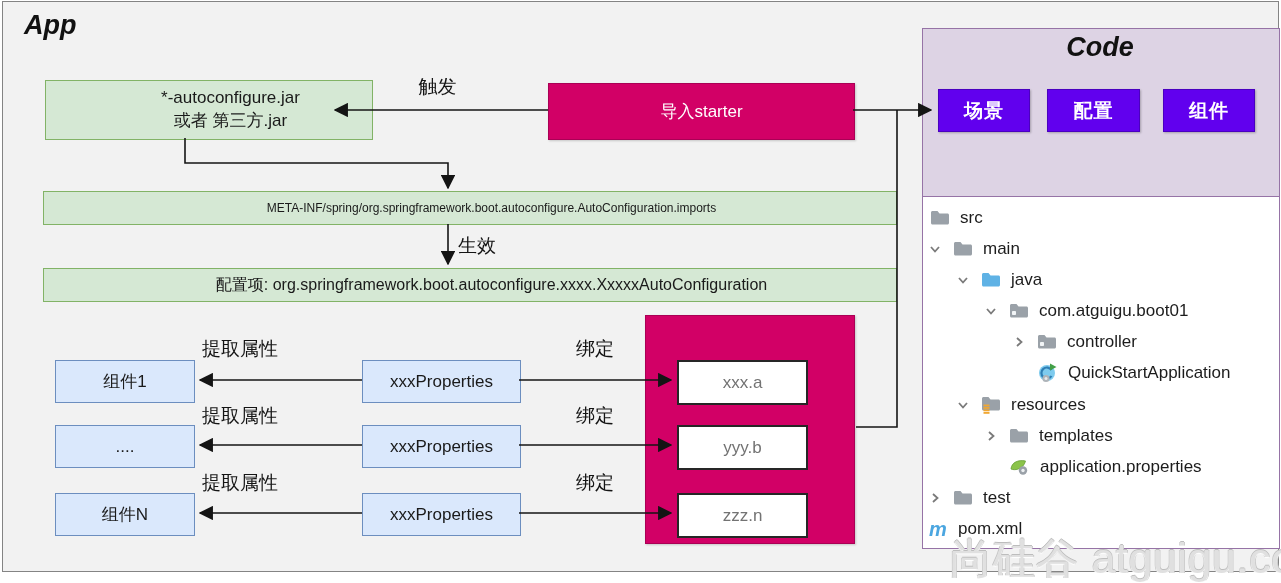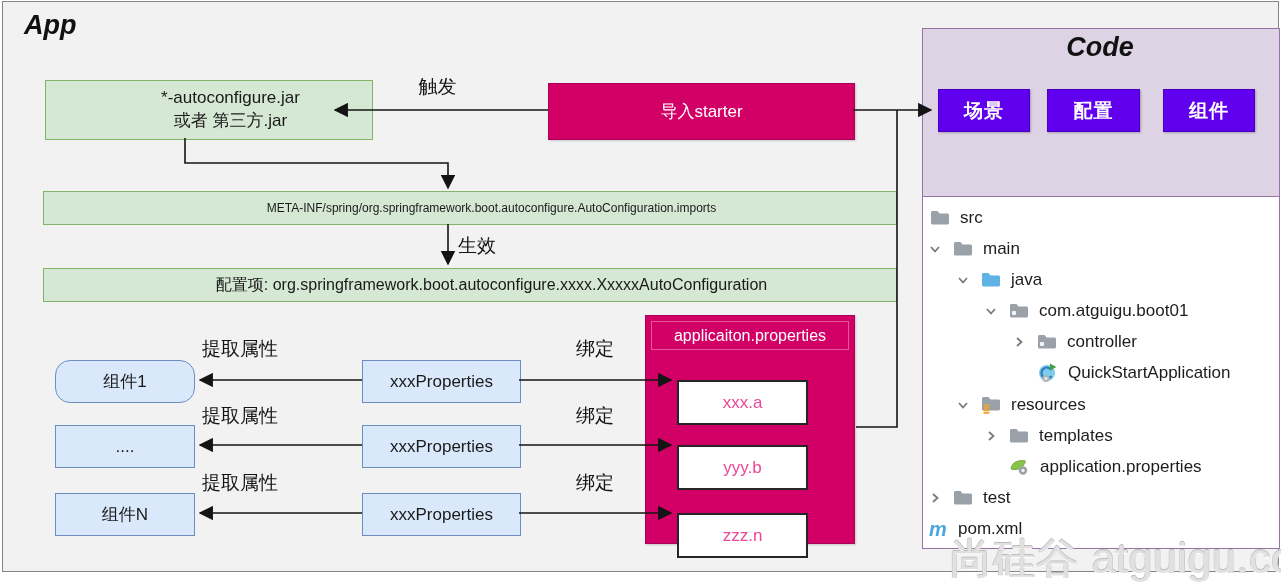--- a/index.html
+++ b/index.html
@@ -29,21 +29,21 @@
   .props-panel{
     left:645px;top:315px;width:208px;height:227px;border:1px solid #aa0055;
     box-shadow:1px 1px 2px rgba(0,0,0,0.18);
   }
   .props-header{
     left:651px;top:321px;width:196px;height:27px;border:1px solid #e8559a;
     color:#fff;font-size:16px;display:flex;align-items:center;justify-content:center;
   }
   .key-box{
     left:677px;width:127px;height:41px;background:#fff;border:2px solid #262626;
-    color:#ec4899;font-size:17px;display:flex;align-items:center;justify-content:center;margin-top:20px;
+    color:#737373;font-size:17px;display:flex;align-items:center;justify-content:center;
   }
   
   .code-header{left:922px;top:28px;width:356px;height:168px;background:#ddd3e4;border:1px solid #9673a6;}
   .code-title{left:922px;top:32px;width:356px;text-align:center;font-size:27px;font-weight:bold;font-style:italic;color:#111;}
   .code-btn{
     top:89px;height:41px;background:#6100ee;border:1px solid #4a00c0;color:#fff;
     font-size:19px;font-weight:bold;display:flex;align-items:center;justify-content:center;
     letter-spacing:1px;box-shadow:1px 1px 2px rgba(0,0,0,0.25);
   }
   .tree-body{left:922px;top:196px;width:356px;height:351px;background:#ffffff;border:1px solid #9673a6;}
@@ -99,38 +99,37 @@
   <div class="abs flow-label" style="left:380px;top:74px;width:115px;">触发</div>
 
   <div class="abs magenta starter-box">导入starter</div>
 
   <div class="abs green-box" style="left:43px;top:191px;width:809px;height:32px;font-size:12px;">META-INF/spring/org.springframework.boot.autoconfigure.AutoConfiguration.imports</div>
 
   <div class="abs flow-label" style="left:458px;top:233px;">生效</div>
 
   <div class="abs green-box" style="left:43px;top:268px;width:809px;height:32px;font-size:16px;">配置项: org.springframework.boot.autoconfigure.xxxx.XxxxxAutoConfiguration</div>
 
-  <div class="abs blue-box" style="left:55px;top:360px;width:138px;height:41px;border-radius:15px;">组件1</div>
+  <div class="abs blue-box" style="left:55px;top:360px;width:138px;height:41px;">组件1</div>
   <div class="abs blue-box" style="left:55px;top:425px;width:138px;height:41px;">....</div>
   <div class="abs blue-box" style="left:55px;top:493px;width:138px;height:41px;">组件N</div>
 
   <div class="abs blue-box" style="left:362px;top:360px;width:157px;height:41px;">xxxProperties</div>
   <div class="abs blue-box" style="left:362px;top:425px;width:157px;height:41px;">xxxProperties</div>
   <div class="abs blue-box" style="left:362px;top:493px;width:157px;height:41px;">xxxProperties</div>
 
   <div class="abs flow-label" style="left:180px;top:336px;width:120px;">提取属性</div>
   <div class="abs flow-label" style="left:180px;top:403px;width:120px;">提取属性</div>
   <div class="abs flow-label" style="left:180px;top:470px;width:120px;">提取属性</div>
 
   <div class="abs flow-label" style="left:545px;top:336px;width:100px;">绑定</div>
   <div class="abs flow-label" style="left:545px;top:403px;width:100px;">绑定</div>
   <div class="abs flow-label" style="left:545px;top:470px;width:100px;">绑定</div>
 
   <div class="abs magenta props-panel"></div>
-  <div class="abs magenta props-header">applicaiton.properties</div>
   <div class="abs key-box" style="top:360px;">xxx.a</div>
   <div class="abs key-box" style="top:425px;">yyy.b</div>
   <div class="abs key-box" style="top:493px;">zzz.n</div>
 
   <div class="abs code-header"></div>
   <div class="abs code-title">Code</div>
   <div class="abs code-btn" style="left:938px;width:90px;">场景</div>
   <div class="abs code-btn" style="left:1047px;width:91px;">配置</div>
   <div class="abs code-btn" style="left:1163px;width:90px;">组件</div>
 

